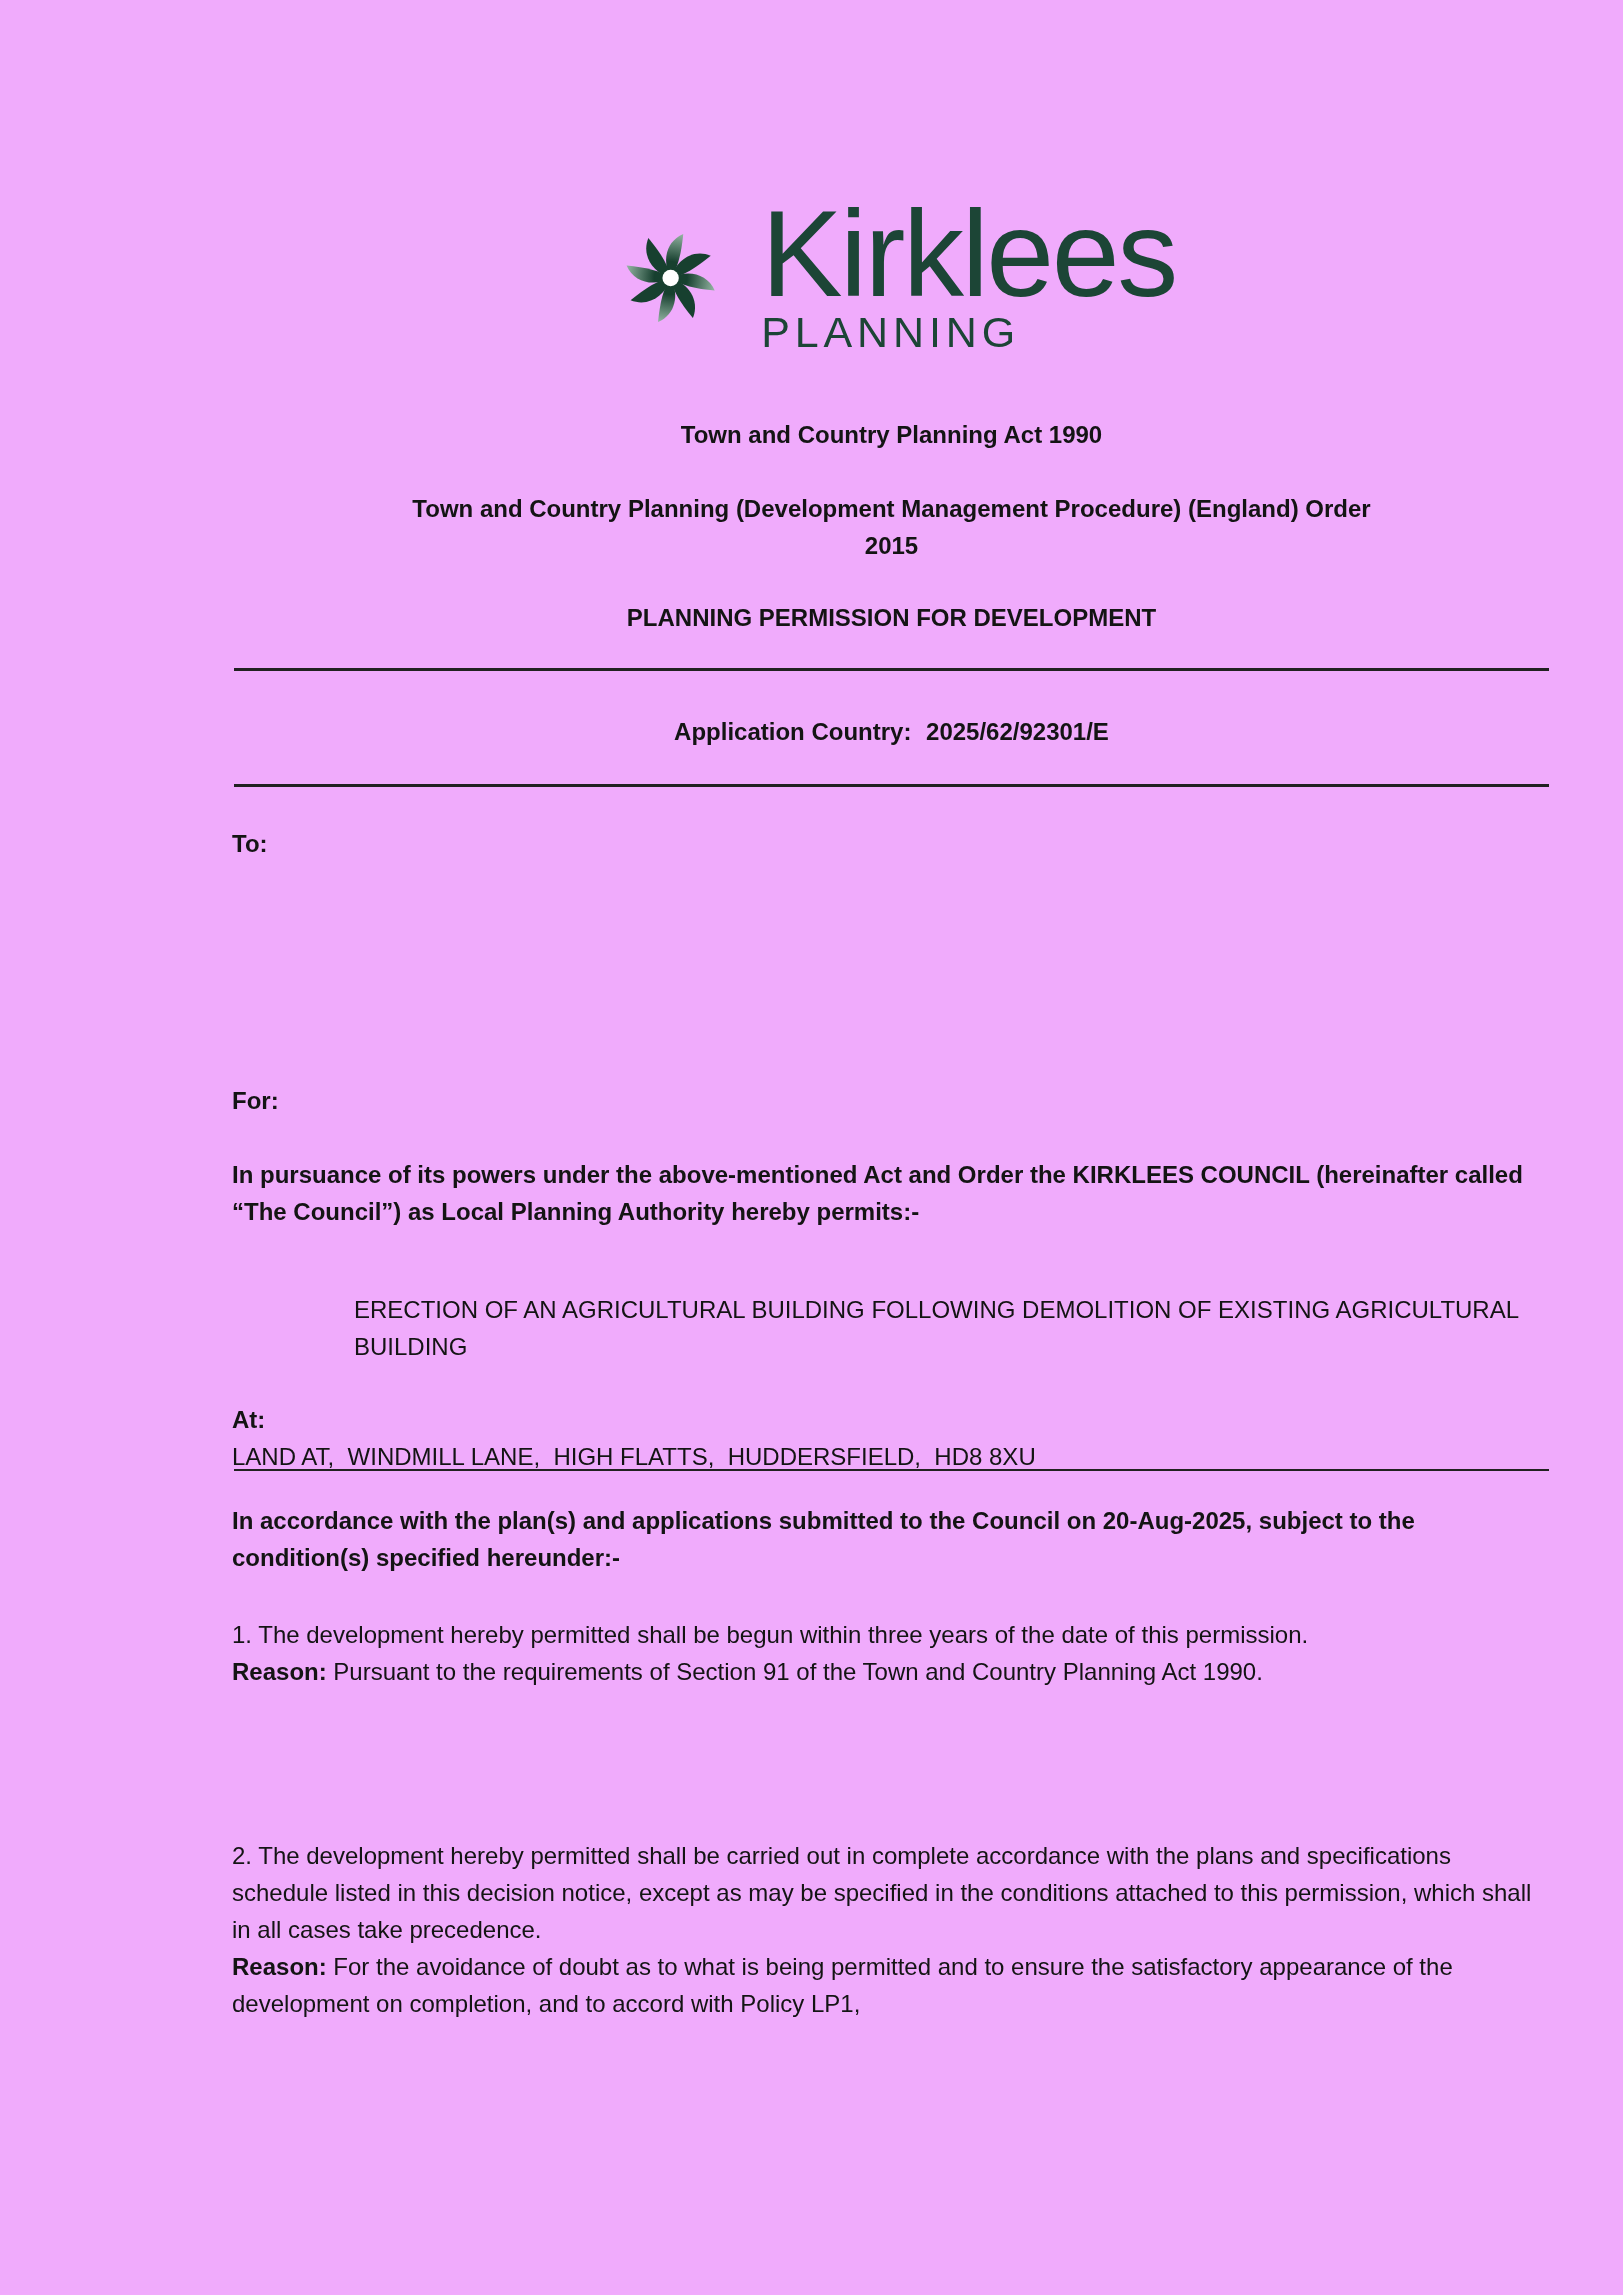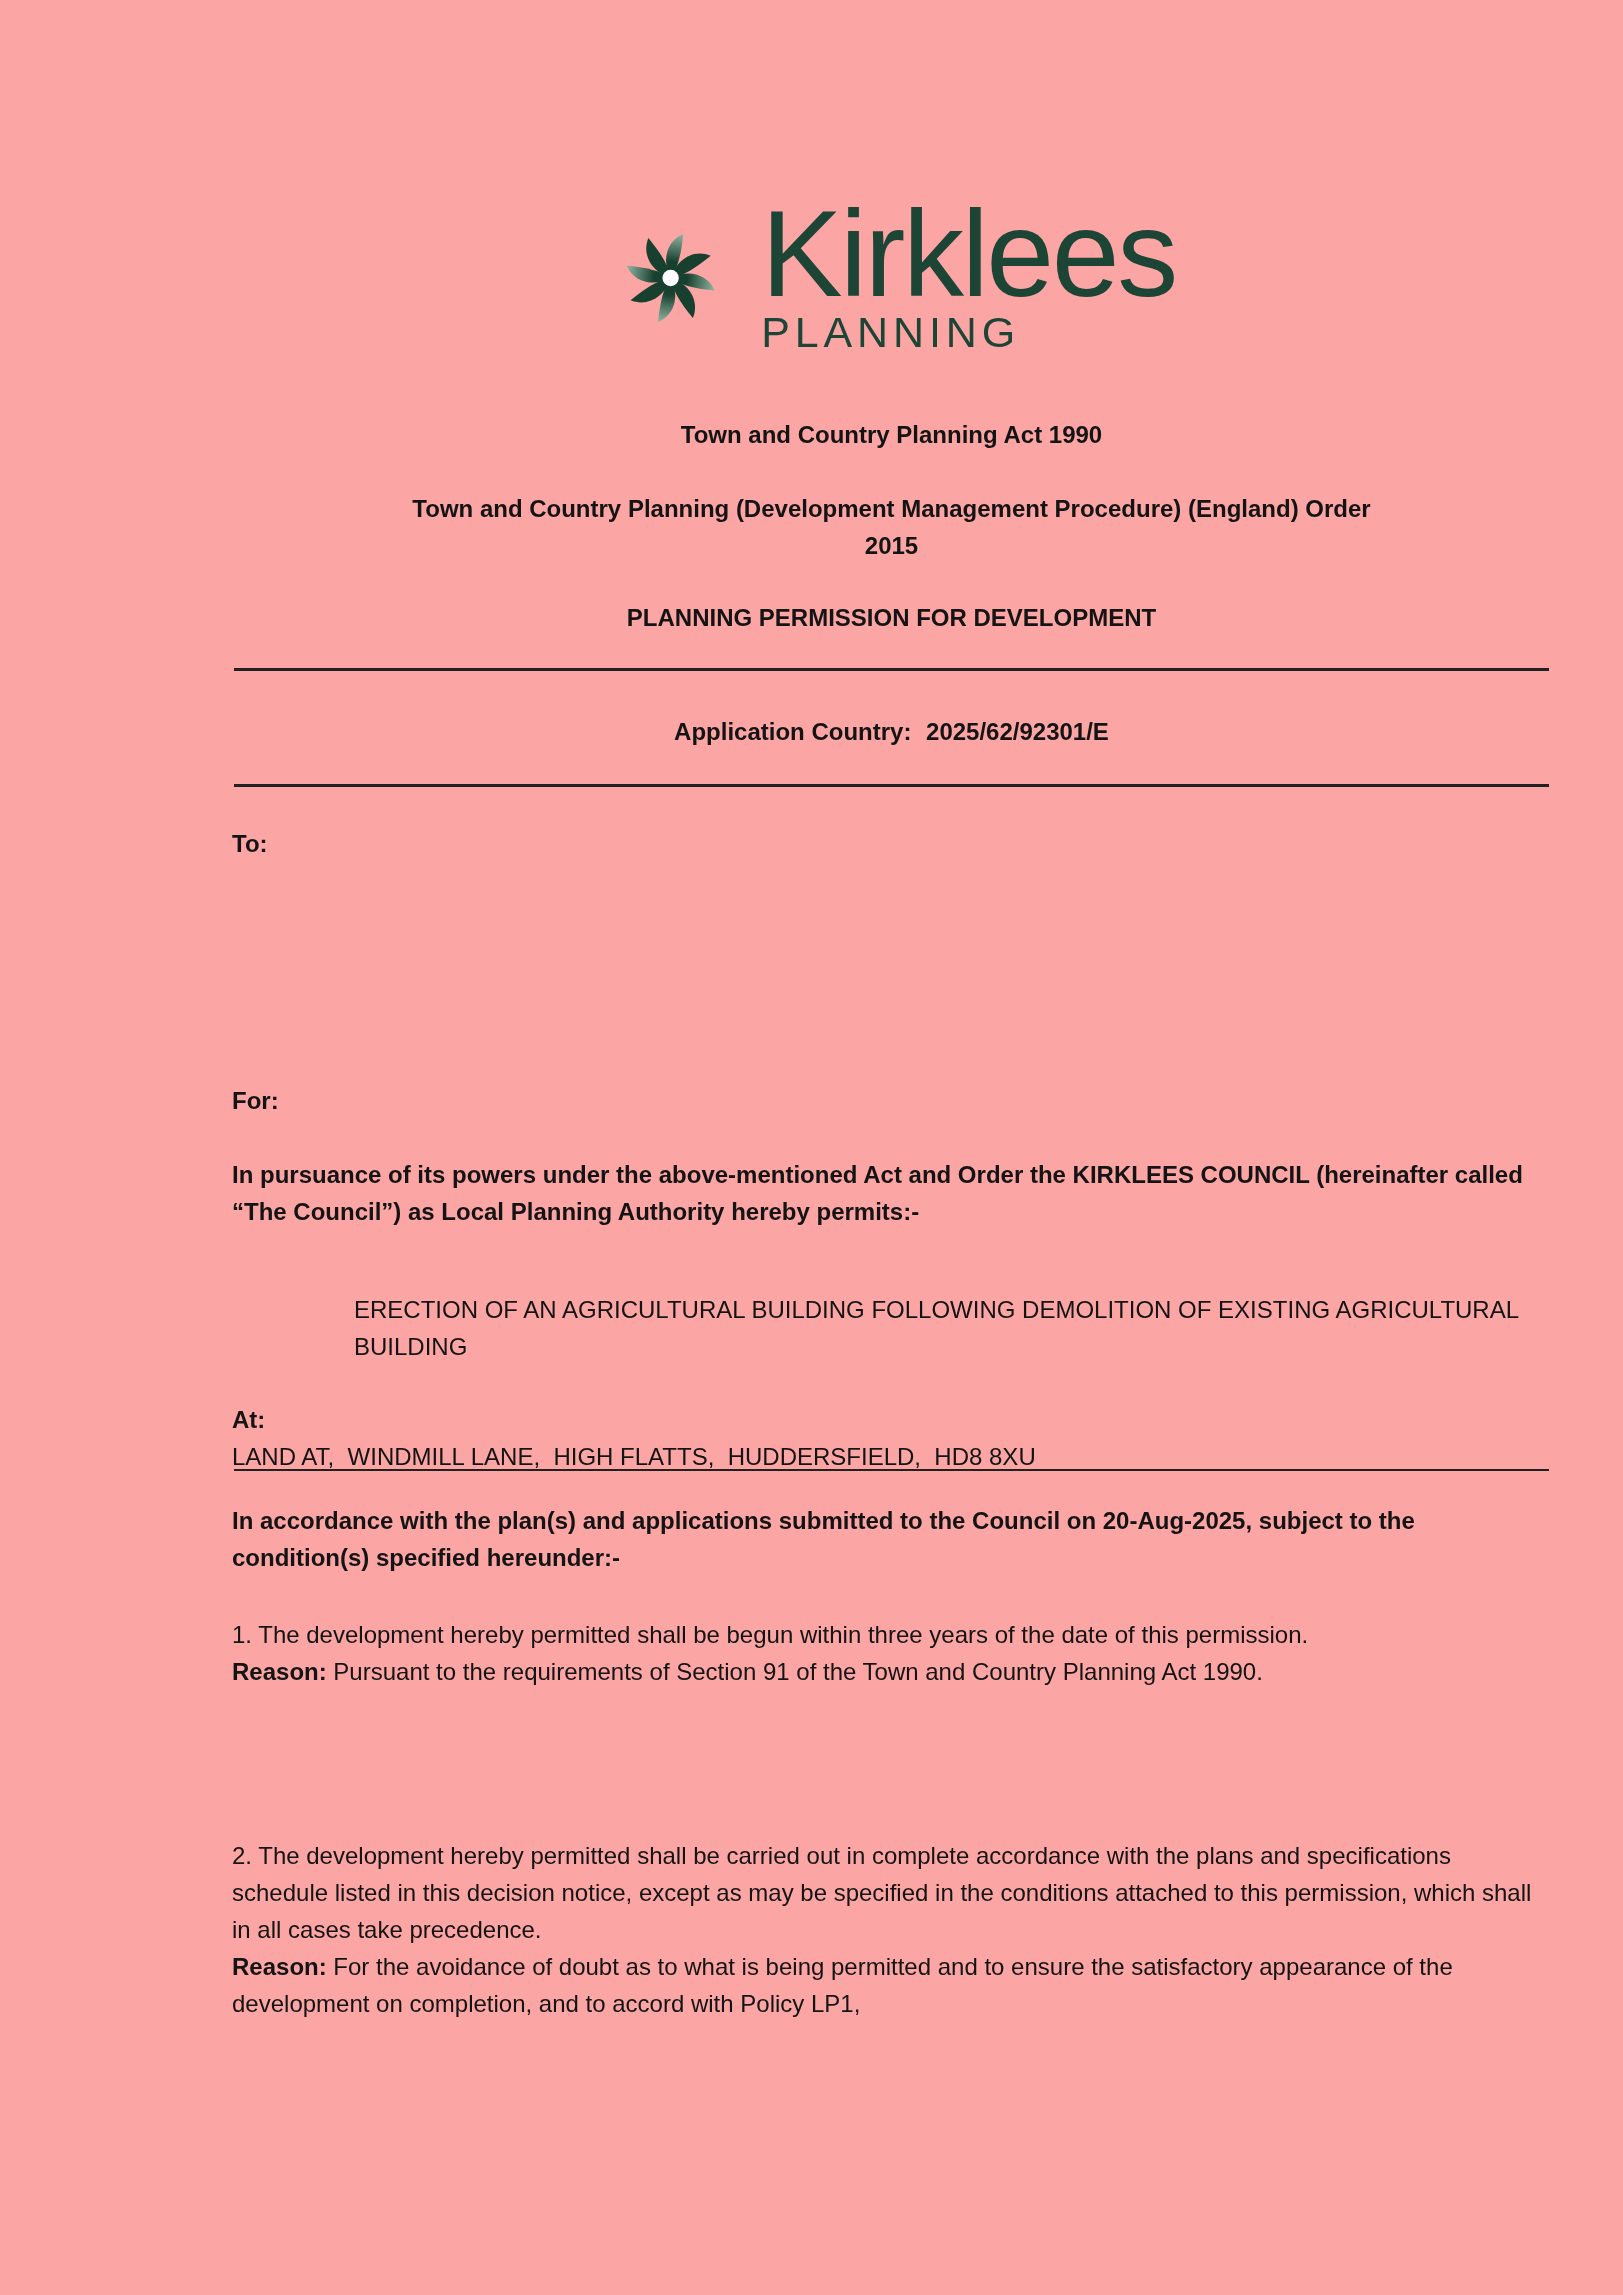--- a/index.html
+++ b/index.html
@@ -1,21 +1,21 @@
 <!DOCTYPE html>
 <html style="font-size:13px"><head>
 <meta charset="utf-8">
 <style>
   * { margin:0; padding:0; box-sizing:border-box; }
   html,body { background:#ffffff; }
   .page {
     position:relative;
     width:1624px;
     height:2295px;
-    background:#fca5a5;
+    background:#f0abfc;
     font-family:"Liberation Sans", sans-serif;
     color:#141414;
     overflow:hidden;
   }
   .content {
     position:absolute;
     left:232px;
     top:0;
     width:1319px;
     height:100%;

